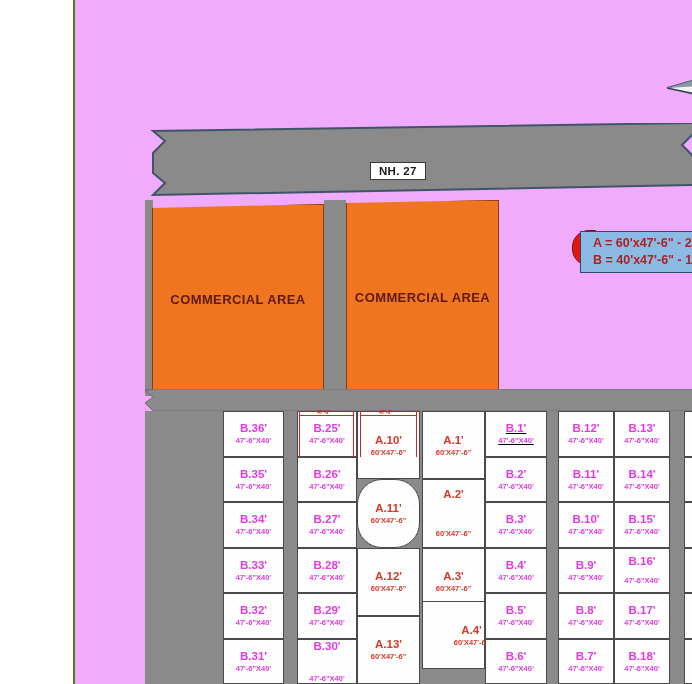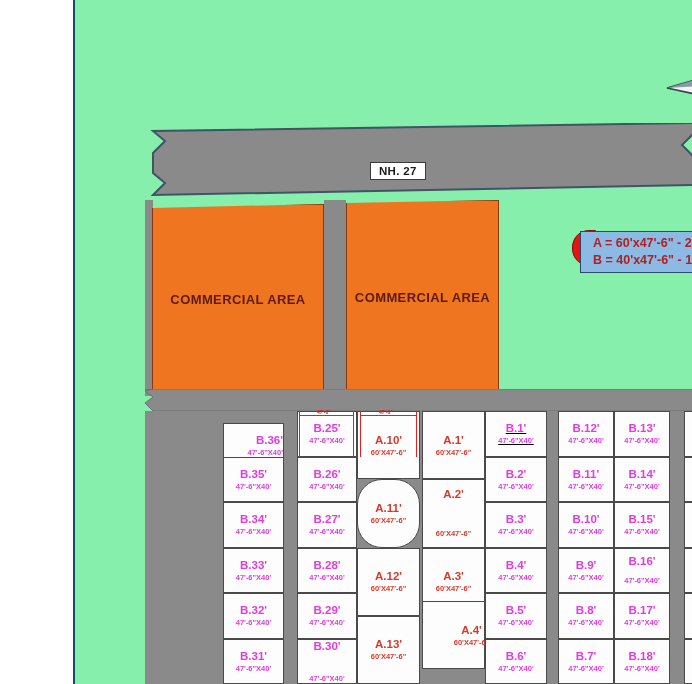--- a/index.html
+++ b/index.html
@@ -3,21 +3,21 @@
 <meta charset="utf-8">
 <style>
   html,body{margin:0;padding:0;background:#ffffff;}
   body{width:692px;height:684px;overflow:hidden;font-family:"Liberation Sans",sans-serif;}
 
   #stage{position:relative;width:692px;height:684px;background:#ffffff;overflow:hidden;}
 
   
   #canvas{
     position:absolute;left:73px;top:0;width:619px;height:684px;
-    background:#86efac;border-left:2px solid #0c4a6e;box-sizing:border-box;
+    background:#f0abfc;border-left:2px solid #4d7c0f;box-sizing:border-box;
   }
 
   
   #compass{position:absolute;left:586px;top:52px;width:62px;height:70px;}
 
   
   #nh-ribbon{position:absolute;left:70px;top:123px;width:549px;height:80px;}
   #nh-label{
     position:absolute;left:295px;top:162px;
     background:#ffffff;border:1px solid #3a3a3a;
@@ -116,21 +116,21 @@
       <div class="line">A = 60'x47'-6"  - 2856 SQ.F</div>
       <div class="line">B = 40'x47'-6"  - 1904 SQ.F</div>
     </div>
 
     <svg id="mid-road" viewBox="0 0 560 22" preserveAspectRatio="none">
       <polygon points="0,2 8,0 0,0 560,0 552,8 560,16 560,22 8,22 0,14 8,8" fill="#8a8a8a" stroke="#6f6f6f" stroke-width="1"></polygon>
     </svg>
 
     <div id="grid">
         <div class="col" style="left: 78px; width: 61px; height: 273px;">
-          <div class="plot b-plot" style="top: 12px; height: 45.5px; align-items: flex-end;">
+          <div class="plot b-plot" style="top: 0px; height: 45.5px;">
             <div class="pid">B.36'</div>
             <div class="dim">47'-6"X40'</div>
           </div>
           <div class="plot b-plot" style="top: 45.5px; height: 45.5px;">
             <div class="pid">B.35'</div>
             <div class="dim">47'-6"X40'</div>
           </div>
           <div class="plot b-plot" style="top: 91px; height: 45.5px;">
             <div class="pid">B.34'</div>
             <div class="dim">47'-6"X40'</div>

